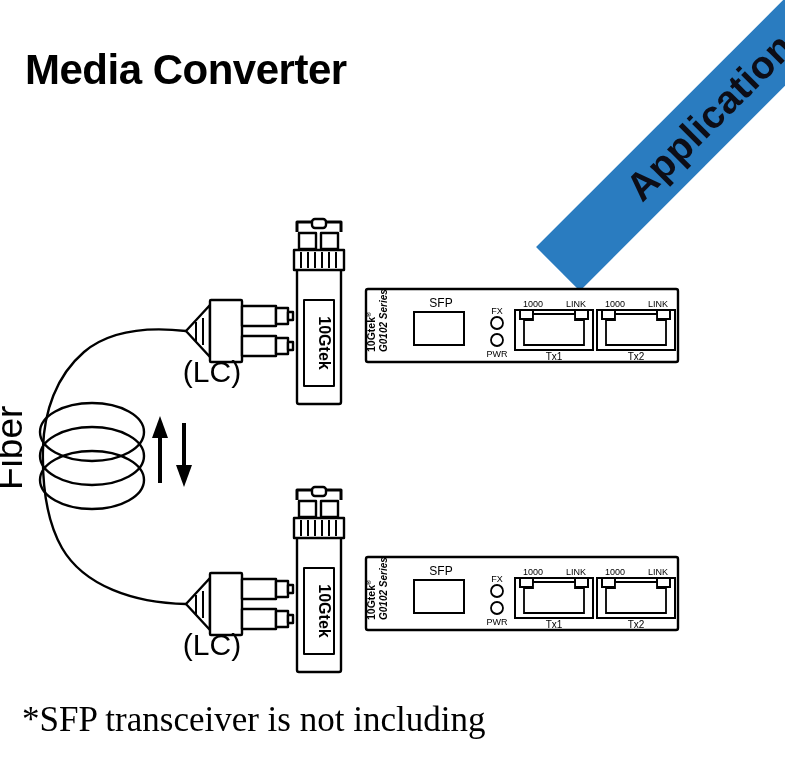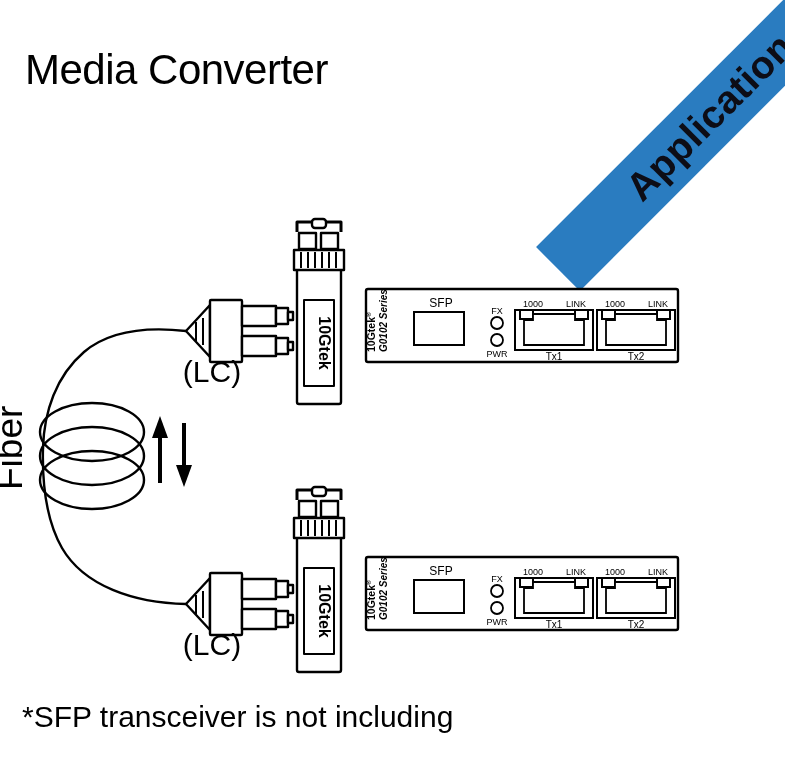--- a/index.html
+++ b/index.html
@@ -54,35 +54,35 @@
 
   
   #title-block {
     position: absolute;
     left: 25px;
     top: 42px;
     width: 520px;
   }
   .title-line {
     font-family: "Liberation Sans", sans-serif;
-    font-weight: normal;
+    font-weight: bold;
     font-size: 42px;
     line-height: 56px;
     color: #000000;
     letter-spacing: -0.5px;
     white-space: nowrap;
   }
 
   
   #footnote {
     position: absolute;
     left: 22px;
     top: 700px;
-    font-family: Liberation Sans, sans-serif;
-    font-size: 30px;
+    font-family: Liberation Serif, serif;
+    font-size: 35px;
     color: #000000;
     white-space: nowrap;
   }
 
   
   #diagram {
     position: absolute;
     left: 0;
     top: 0;
     width: 785px;

